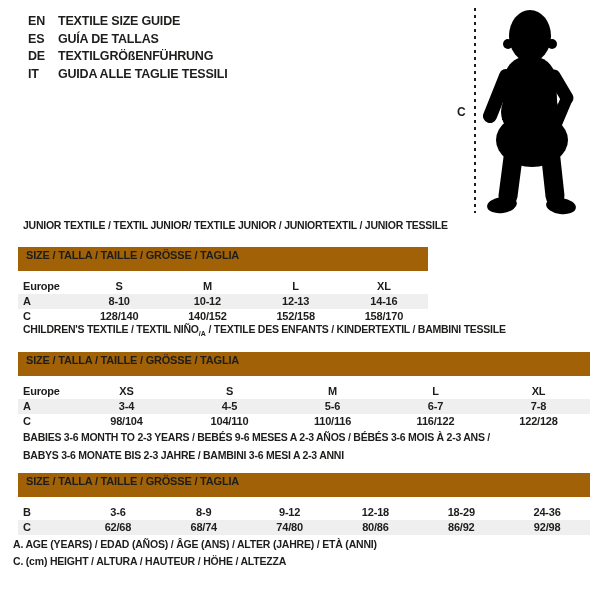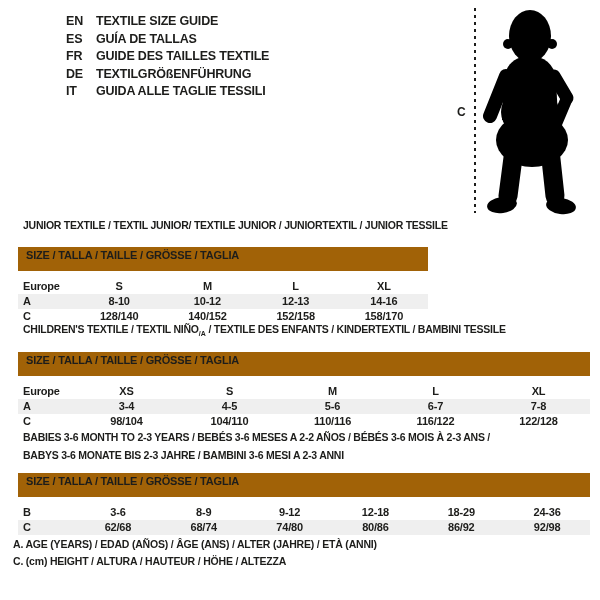--- a/index.html
+++ b/index.html
@@ -6,21 +6,21 @@
   body{
     width:600px;height:600px;background:#ffffff;position:relative;
     font-family:"Liberation Sans",sans-serif;font-weight:bold;color:#1d1d1b;
     -webkit-font-smoothing:antialiased;
   }
   .page{position:absolute;inset:0;overflow:hidden;}
 
   
   .lang-block{position:absolute;left:28px;top:13px;}
   .lang-row{display:flex;line-height:17.5px;font-size:12.5px;letter-spacing:-0.2px;white-space:nowrap;}
-  .lang-code{width:30px;flex:0 0 30px;margin-left:38px;}
+  .lang-code{width:30px;flex:0 0 30px;}
 
   
   .figure{position:absolute;left:440px;top:0;width:160px;height:220px;}
   .figure svg{position:absolute;left:0;top:0;}
   .figure-c{position:absolute;left:17px;top:105px;font-size:12px;}
 
   
   .size-table{position:absolute;left:18px;}
   .t1{top:214px;width:410px;}
   .t2{top:318px;width:572px;}
@@ -49,24 +49,20 @@
 <div class="page">
 
   <div class="lang-block">
     <div class="lang-row">
       <span class="lang-code">EN</span>
       <span class="lang-label">TEXTILE SIZE GUIDE</span>
     </div>
     <div class="lang-row">
       <span class="lang-code">ES</span>
       <span class="lang-label">GUÍA DE TALLAS</span>
-    </div>
-    <div class="lang-row">
-      <span class="lang-code">FR</span>
-      <span class="lang-label">GUIDE DES TAILLES TEXTILE</span>
     </div>
     <div class="lang-row">
       <span class="lang-code">DE</span>
       <span class="lang-label">TEXTILGRÖßENFÜHRUNG</span>
     </div>
     <div class="lang-row">
       <span class="lang-code">IT</span>
       <span class="lang-label">GUIDA ALLE TAGLIE TESSILI</span>
     </div>
   </div>
@@ -146,21 +142,21 @@
       <span class="first">C</span>
       <span>98/104</span>
       <span>104/110</span>
       <span>110/116</span>
       <span>116/122</span>
       <span>122/128</span>
     </div>
   </section>
 
   <section class="size-table t3">
-    <h2 class="tbl-title">BABIES 3-6 MONTH TO 2-3 YEARS / BEBÉS 3-6 MESES A 2-2 AÑOS / BÉBÉS 3-6 MOIS À 2-3 ANS /</h2>
+    <h2 class="tbl-title">BABIES 3-6 MONTH TO 2-3 YEARS / BEBÉS 9-6 MESES A 2-3 AÑOS / BÉBÉS 3-6 MOIS À 2-3 ANS /</h2>
     <h2 class="tbl-title">BABYS 3-6 MONATE BIS 2-3 JAHRE / BAMBINI 3-6 MESI A 2-3 ANNI</h2>
     <div class="size-bar">
       <span>SIZE / TALLA / TAILLE / GRÖSSE / TAGLIA</span>
     </div>
     <div class="trow firstrow">
       <span class="first">B</span>
       <span>3-6</span>
       <span>8-9</span>
       <span>9-12</span>
       <span>12-18</span>

